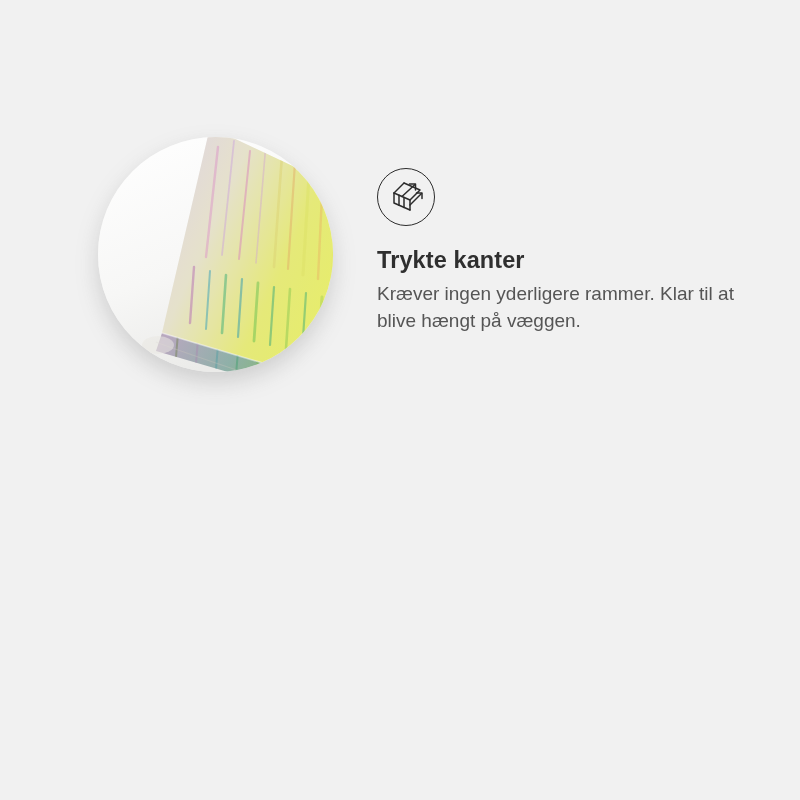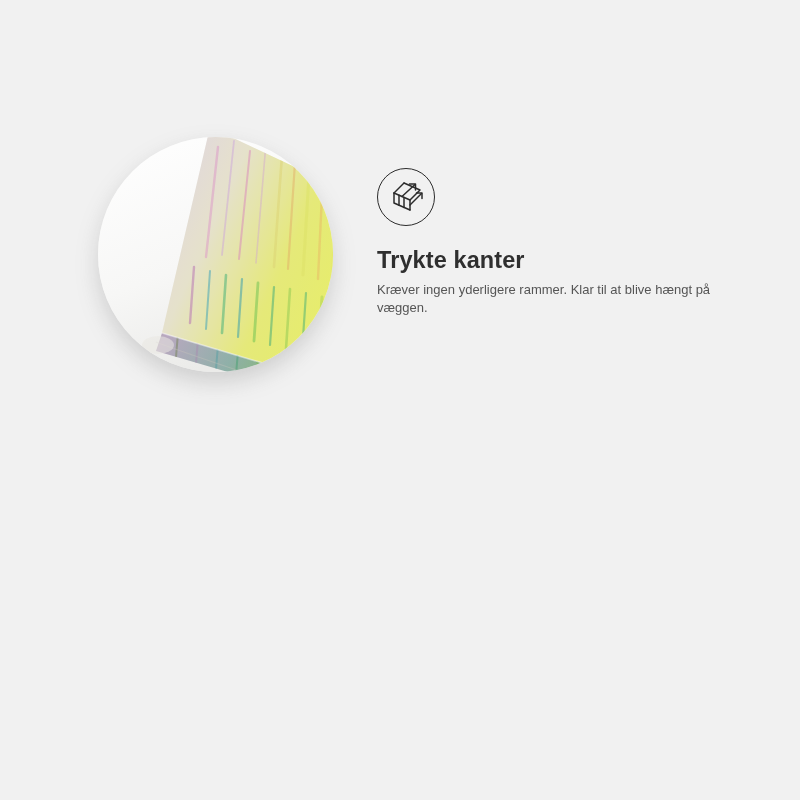--- a/index.html
+++ b/index.html
@@ -67,21 +67,21 @@
   .feature-title {
     margin: 21px 0 0 0;
     font-size: 23.5px;
     font-weight: bold;
     color: #2f2f2f;
     letter-spacing: 0.1px;
     line-height: 1.15;
   }
   .feature-desc {
     margin: 7px 0 0 0;
-    font-size: 13px;
+    font-size: 19px;
     color: #555555;
     line-height: 1.42;
     max-width: 372px;
   }
 </style>
 </head>
 <body>
 
 <section class="feature-panel" id="panel-printed-edges">
 

